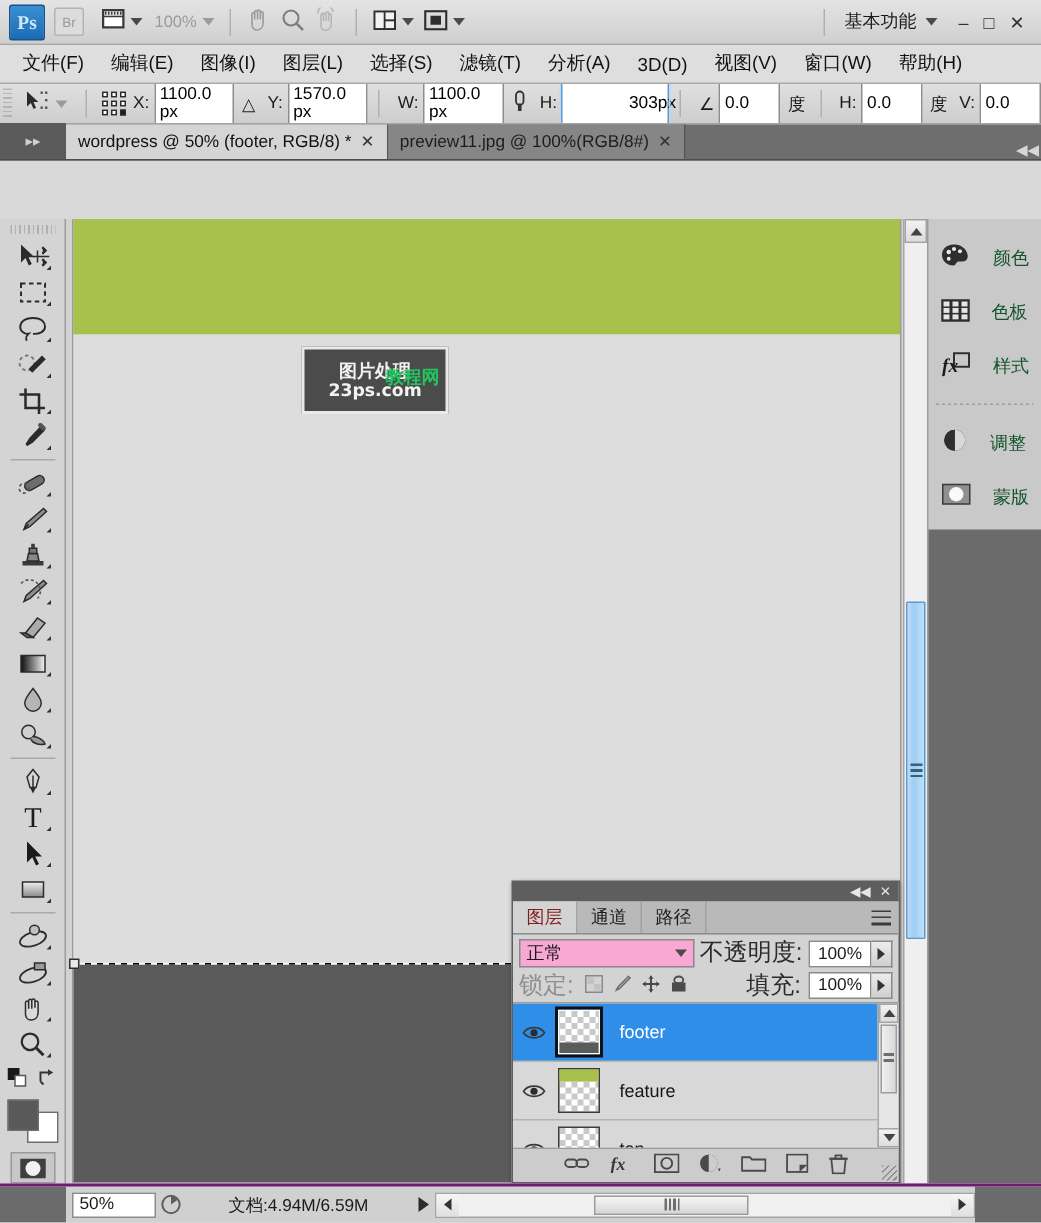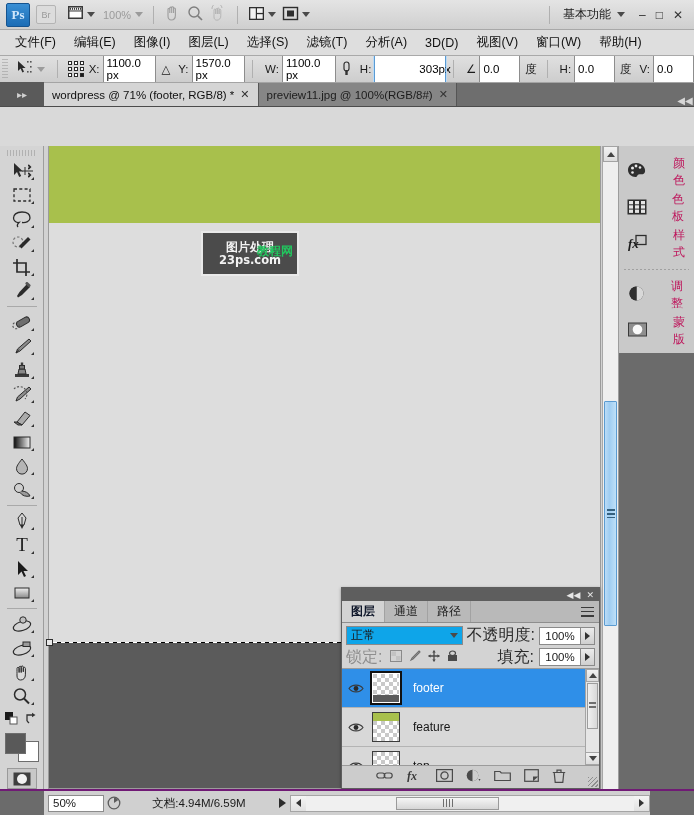--- a/index.html
+++ b/index.html
@@ -154,45 +154,45 @@
   .arrow-dn { width:0;height:0;border-left:4px solid transparent;border-right:4px solid transparent;border-top:5px solid #444; }
   .arrow-lf { width:0;height:0;border-top:4px solid transparent;border-bottom:4px solid transparent;border-right:5px solid #333; }
   .arrow-rt { width:0;height:0;border-top:4px solid transparent;border-bottom:4px solid transparent;border-left:5px solid #333; }
 
   
   .dockbar {
     width:76px; background:#c9c9c9; border-left:1px solid #9d9d9d;
     display:flex; flex-direction:column; align-items:stretch; padding-top:4px;
   }
   .dockgroup { padding:4px 0; }
-  .dockitem { height:36px; display:flex; align-items:center; gap:25px; padding-left:8px; font-size:12px; color:#be185d; }
+  .dockitem { height:36px; display:flex; align-items:center; gap:14px; padding-left:8px; font-size:12px; color:#14532d; }
   .dockdiv { height:1px; margin:3px 5px; background:
       repeating-linear-gradient(to right,#a0a0a0 0 2px,transparent 2px 4px); }
   .dockspacer { flex:1; background:#6b6b6b; }
 
   
   .layers {
     position:absolute; left:341px; top:587px; width:259px; height:202px;
     background:#d3d3d3; border:1px solid #5e5e5e;
     display:flex; flex-direction:column;
     box-shadow:0 1px 3px rgba(0,0,0,.35);
   }
   .lp-title {
     height:13px; background:#5e5e5e; display:flex; align-items:center;
     justify-content:flex-end; gap:6px; padding-right:5px; color:#e6e6e6; font-size:9px;
   }
   .lp-tabs { height:22px; display:flex; align-items:stretch; background:#b9b9b9; border-bottom:1px solid #8e8e8e; }
   .lp-tab { padding:0 9px; display:flex; align-items:center; font-size:12px; color:#1b1b1b; border-right:1px solid #a2a2a2; }
-  .lp-tab.active { background:#d3d3d3; color:#0f172a;font-weight:bold; }
+  .lp-tab.active { background:#d3d3d3; color:#7f1d1d; }
   .lp-tabfill { flex:1; display:flex; align-items:center; justify-content:flex-end; padding-right:5px; }
   .burger { width:13px; height:10px; display:flex; flex-direction:column; justify-content:space-between; }
   .burger i { height:1.6px; background:#3b3b3b; display:block; }
   .lp-row1 { height:23px; display:flex; align-items:center; gap:4px; padding:2px 4px 0 4px; }
   .blend {
-    flex:1; height:19px; background:#0ea5e9; border:1px solid #8a8a8a;
+    flex:1; height:19px; background:#f9a8d4; border:1px solid #8a8a8a;
     display:flex; align-items:center; justify-content:space-between; padding:1px 4px; font-size:12px;
   }
   .lbl-sm { font-size:16px; color:#2b2b2b; white-space:nowrap; }
   .numbox {
     width:42px; height:18px; background:#fff; border:1px solid #8a8a8a;
     font-size:11.5px; display:flex; align-items:center; justify-content:center;
   }
   .spin { width:14px; height:18px; background:linear-gradient(#ececec,#cfcfcf); border:1px solid #8a8a8a; border-left:none;
           display:flex; align-items:center; justify-content:center; }
   .lp-row2 { height:22px; display:flex; align-items:center; gap:5px; padding:1px 4px; }
@@ -414,21 +414,21 @@
     <span class="opt-label">H:</span>
     <div class="opt-input w54">0.0</div>
     <span class="opt-label">度</span>
     <span class="opt-label">V:</span>
     <div class="opt-input w54">0.0</div>
   </div>
 
   <div class="tabbar">
     <div class="tabgrip">▸▸</div>
     <div class="tab active">
-      <span>wordpress @ 71% (footer, RGB/8) *</span>
+      <span>wordpress @ 50% (footer, RGB/8) *</span>
       <span class="x">✕</span>
     </div>
     <div class="tab">
       <span>preview11.jpg @ 100%(RGB/8#)</span>
       <span class="x">✕</span>
     </div>
     <div class="tabfill"></div>
     <div class="tabcollapse">◀◀</div>
   </div>
 

